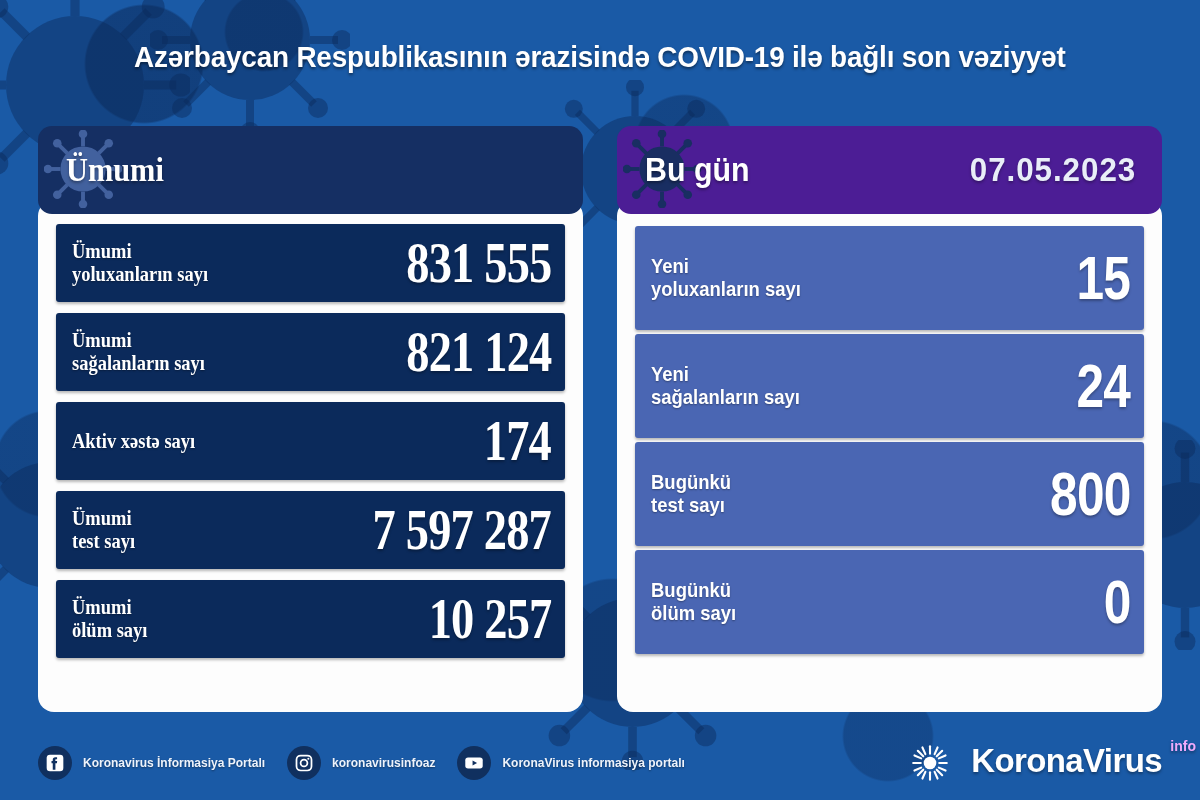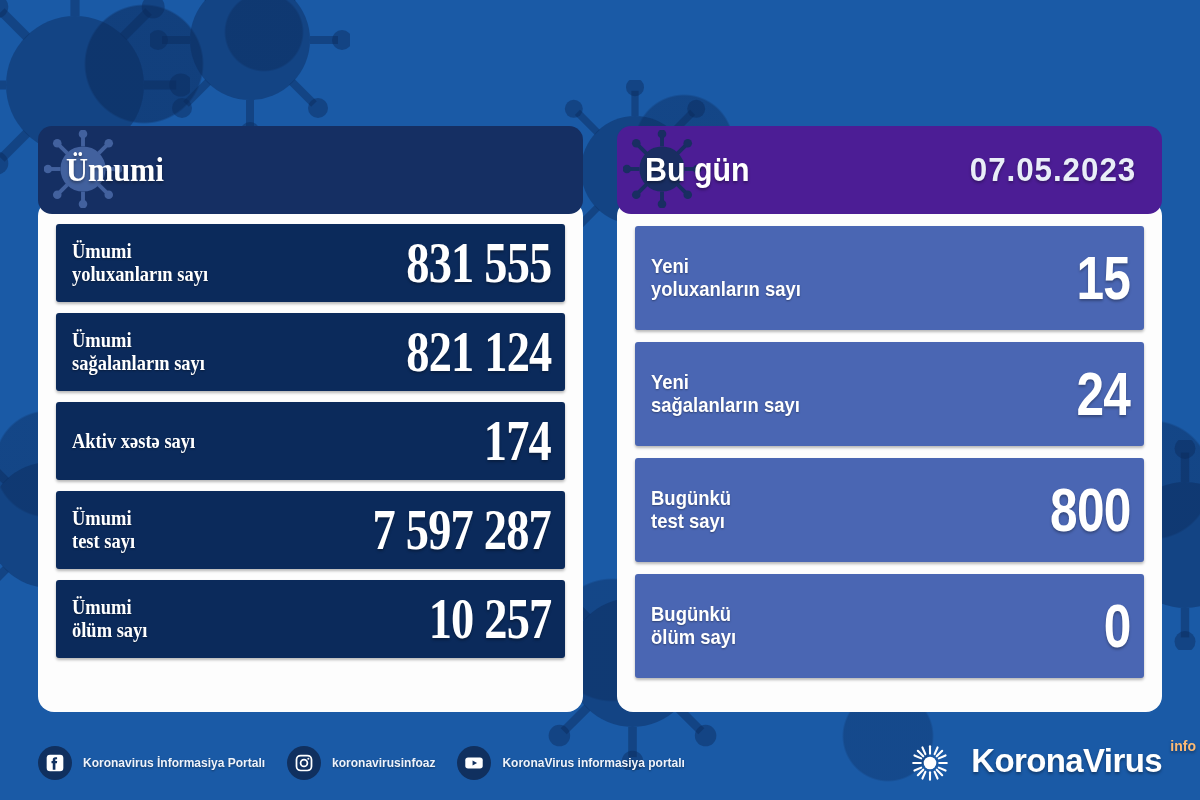--- a/index.html
+++ b/index.html
@@ -149,21 +149,21 @@
     box-shadow: 0 2px 3px rgba(0,0,0,.28);
   }
   #panel-total .stat-row {
     background: #0b2a5b;
     height: 78px;
     margin-bottom: 11px;
   }
   #panel-today .stat-row {
     background: #4a66b3;
     height: 104px;
-    margin-bottom: 12px;
+    margin-bottom: 4px;
   }
   #panel-total .stat-row:last-child,
   #panel-today .stat-row:last-child { margin-bottom: 0; }
 
   .stat-label {
     color: #ffffff;
     font-size: 21px;
     font-weight: bold;
     font-stretch: condensed;
     line-height: 1.08;
@@ -240,21 +240,21 @@
     font-weight: bold;
     letter-spacing: -0.6px;
     text-shadow: 0 2px 3px rgba(0,0,0,.35);
   }
   #brand-sup {
     position: absolute;
     top: -4px;
     right: -34px;
     font-size: 14px;
     font-weight: bold;
-    color: #fdba74;
+    color: #f0abfc;
     letter-spacing: 0;
   }
 </style>
 </head>
 <body>
 
 <div id="poster">
 
   <svg class="watermark-virus" style="left:-40px;top:-30px;" width="230" height="230" viewBox="0 0 100 100">
     <g fill="currentColor">
@@ -393,20 +393,23 @@
         <circle cx="50" cy="96" r="5"></circle>
       <circle cx="4" cy="50" r="5"></circle>
         <circle cx="96" cy="50" r="5"></circle>
       <circle cx="16" cy="16" r="5"></circle>
         <circle cx="84" cy="16" r="5"></circle>
       <circle cx="16" cy="84" r="5"></circle>
         <circle cx="84" cy="84" r="5"></circle>
     </g>
   </svg>
 
+  <div id="title-bar">
+    <span id="title-text">Azərbaycan Respublikasının ərazisində COVID-19 ilə bağlı son vəziyyət</span>
+  </div>
 
   <div class="panel" id="panel-total">
     <div class="panel-head">
       <svg class="panel-head-virus" width="78" height="78" viewBox="0 0 100 100">
         <g fill="currentColor">
           <circle cx="50" cy="50" r="29"></circle>
           <g stroke="currentColor" stroke-width="5">
             <line x1="50" y1="21" x2="50" y2="7"></line>
               <line x1="50" y1="79" x2="50" y2="93"></line>
             <line x1="21" y1="50" x2="7" y2="50"></line>

